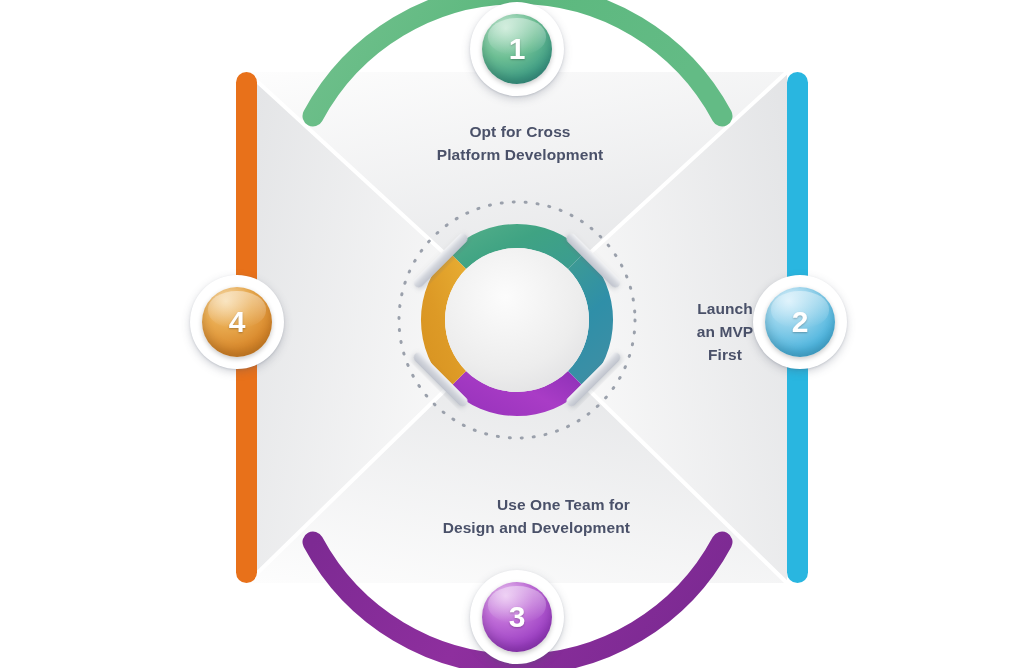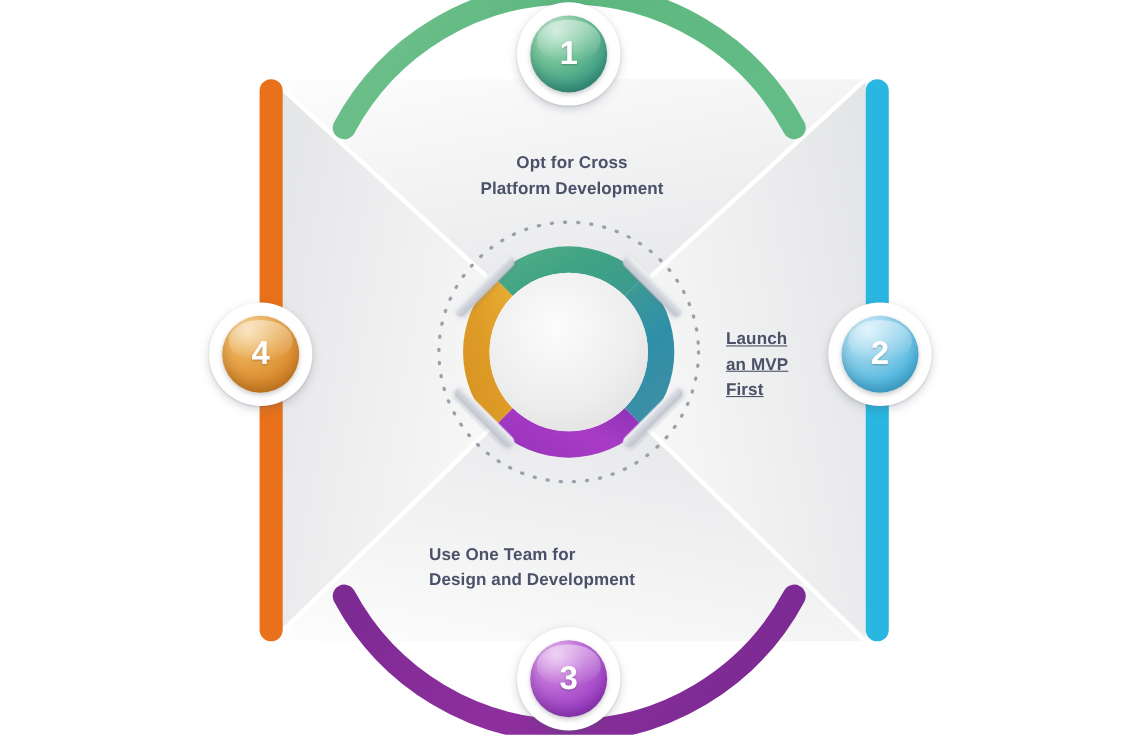--- a/index.html
+++ b/index.html
@@ -12,24 +12,24 @@
 
   .lbl{
     position:absolute;
     color:#4a5169;
     font-weight:bold;
     font-size:15.5px;
     line-height:23px;
     letter-spacing:.1px;
     white-space:pre-line;
   }
-  #lbl-top{left:390px;top:120px;width:260px;text-align:center;margin-top:17px;}
-  #lbl-bottom{left:390px;top:493px;width:260px;text-align:left;}
+  #lbl-top{left:390px;top:120px;width:260px;text-align:center;}
+  #lbl-bottom{left:370px;top:493px;width:260px;text-align:right;}
   #lbl-left{left:245px;top:268px;width:130px;text-align:right;}
-  #lbl-right{left:660px;top:297px;width:130px;text-align:left;text-decoration:underline;}
+  #lbl-right{left:660px;top:297px;width:130px;text-align:center;}
 
   .badge{
     position:absolute;width:94px;height:94px;border-radius:50%;
     background:#ffffff;
     box-shadow:0 3px 9px rgba(80,90,110,.26),0 1px 2px rgba(80,90,110,.18);
     display:flex;align-items:center;justify-content:center;
   }
   .badge .ring{
     width:70px;height:70px;border-radius:50%;
     display:flex;align-items:center;justify-content:center;

